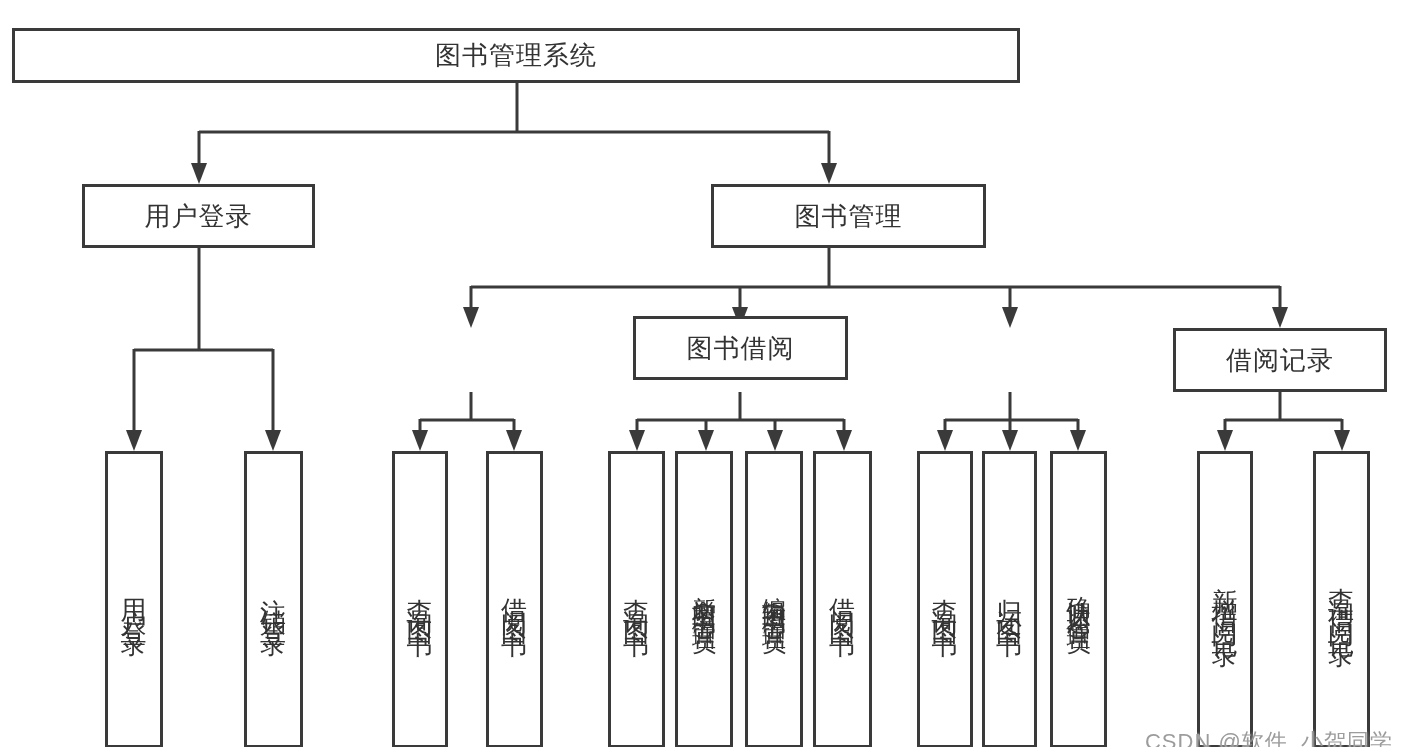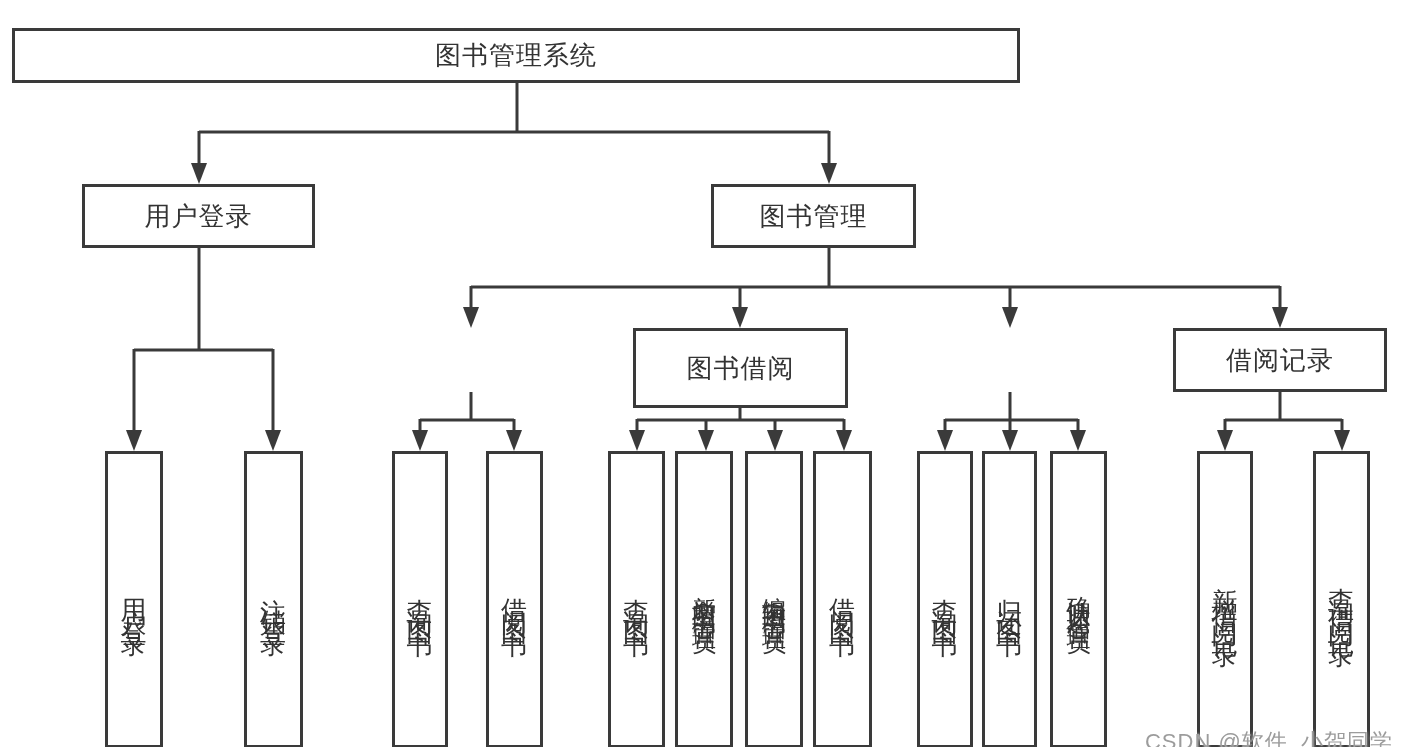--- a/index.html
+++ b/index.html
@@ -63,23 +63,23 @@
       <polygon points="1002,415 1018,415 1010,436"></polygon>
       <polygon points="1070,415 1086,415 1078,436"></polygon>
       <polygon points="1217,415 1233,415 1225,436"></polygon>
       <polygon points="1334,415 1350,415 1342,436"></polygon>
     </g>
   </svg>
 
   <div class="box h" style="left:12px;top:13px;width:1008px;height:55px;">图书管理系统</div>
 
   <div class="box h" style="left:82px;top:169px;width:233px;height:64px;">用户登录</div>
-  <div class="box h" style="left:711px;top:169px;width:205px;height:64px;">图书管理</div>
+  <div class="box h" style="left:711px;top:169px;width:275px;height:64px;">图书管理</div>
 
-  <div class="box h" style="left:633px;top:313px;width:215px;height:80px;">图书借阅</div>
+  <div class="box h" style="left:633px;top:301px;width:215px;height:64px;">图书借阅</div>
   <div class="box h" style="left:1173px;top:313px;width:214px;height:64px;">借阅记录</div>
 
   <div class="box v" style="left:105px;top:436px;width:58px;height:297px;">用户登录</div>
   <div class="box v" style="left:244px;top:436px;width:59px;height:297px;">注销登录</div>
 
   <div class="box v" style="left:392px;top:436px;width:56px;height:297px;">查询图书</div>
   <div class="box v" style="left:486px;top:436px;width:57px;height:297px;">借阅图书</div>
 
   <div class="box v" style="left:608px;top:436px;width:57px;height:297px;">查询图书</div>
   <div class="box v long" style="left:675px;top:436px;width:58px;height:297px;">新增图书（管理员）</div>

